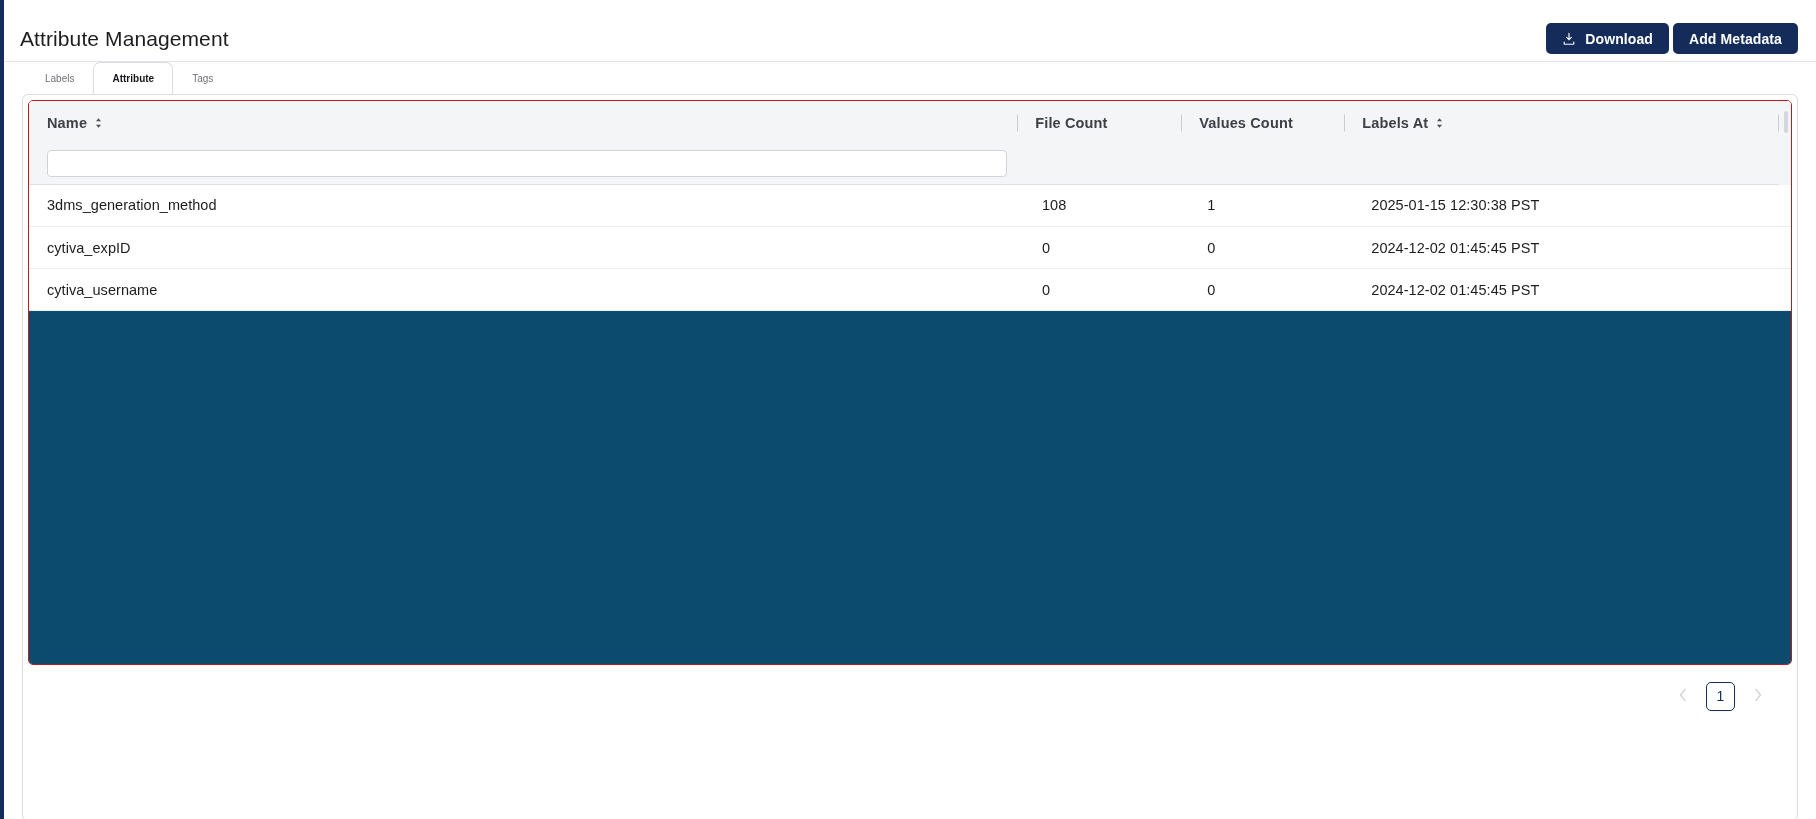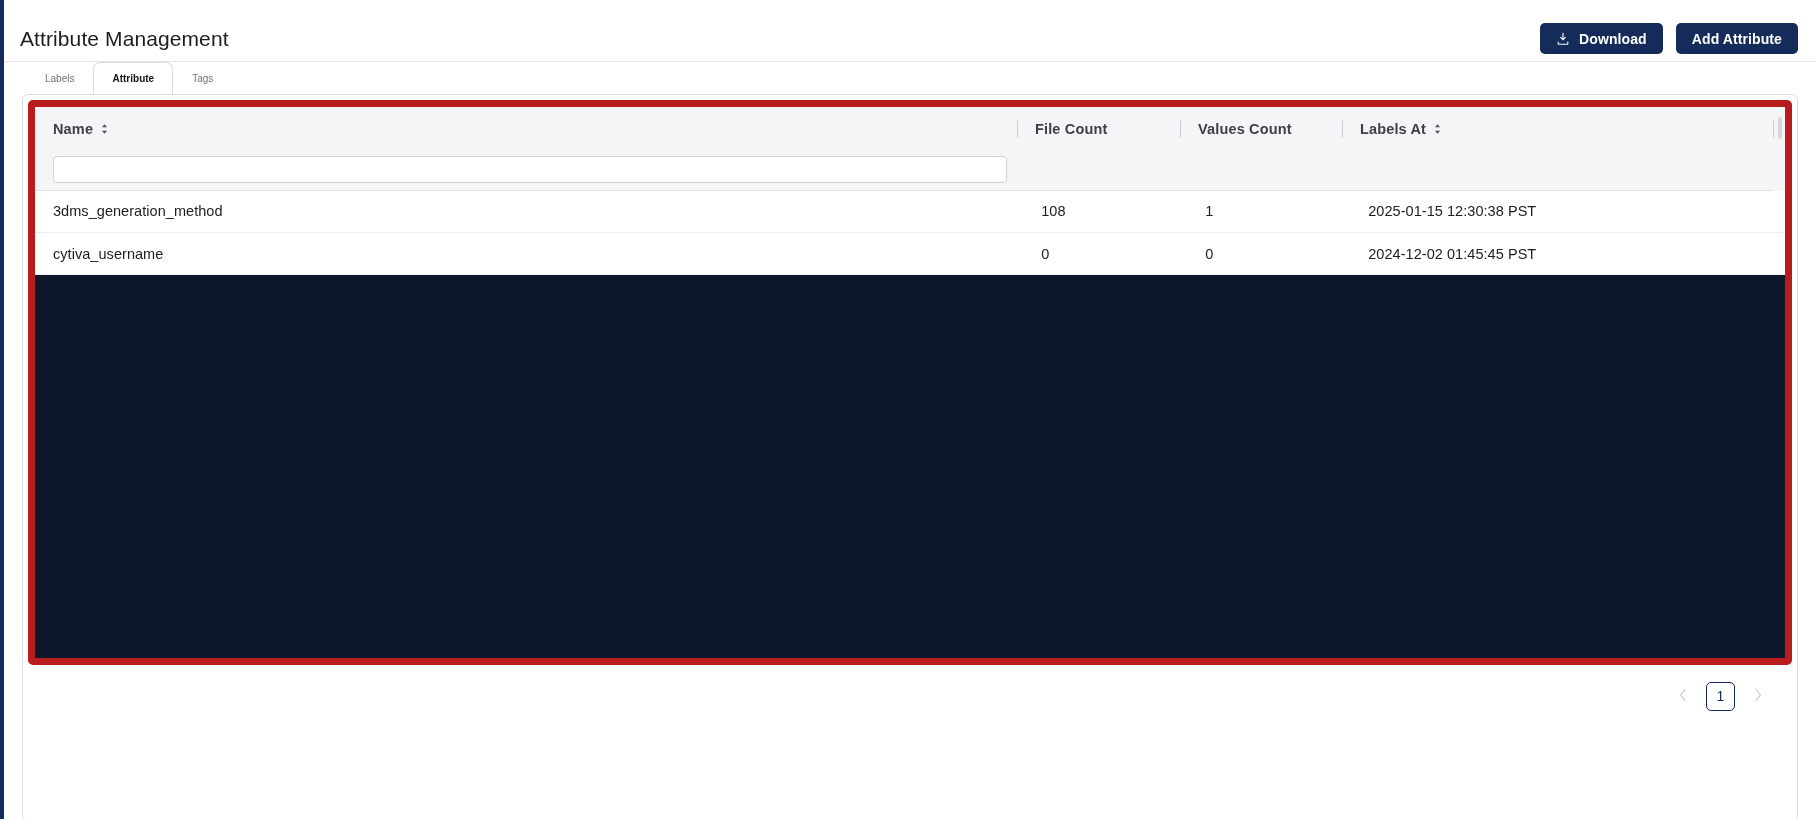--- a/index.html
+++ b/index.html
@@ -48,21 +48,21 @@
     font-size: 21px;
     color: #1d1d1f;
     font-weight: 400;
     letter-spacing: .1px;
     line-height: 1;
   }
   .topbar-actions {
     margin-left: auto;
     display: flex;
     align-items: center;
-    gap: 13px;
+    gap: 4px;
   }
   .btn-primary {
     background: #152c5b;
     color: #ffffff;
     border: none;
     border-radius: 5px;
     height: 31px;
     padding: 0 16px;
     font-size: 14px;
     font-weight: 700;
@@ -123,21 +123,21 @@
     background: #ffffff;
     display: flex;
     flex-direction: column;
     min-height: 0;
     overflow: hidden;
   }
 
   
   .table-region {
     margin: 5px 5px 0 5px;
-    border: 7px solid #b91c1c;
+    border: 1px solid #b91c1c;
     border-radius: 5px;
     flex: 1 1 auto;
     min-height: 0;
     display: flex;
     flex-direction: column;
     overflow: hidden;
     background: #ffffff;
     height: 565px;
     max-height: 565px;
   }
@@ -220,21 +220,21 @@
     padding-left: 18px;
   }
   td.num span { cursor: pointer; }
   td.date { color: #1d1d1f; padding-left: 18px; }
 
   .table-body-scroll {
     flex: 1 1 auto;
     min-height: 0;
     overflow-y: auto;
     overflow-x: hidden;
-    background: #0f172a;
+    background: #0c4a6e;
   }
   .table-body-scroll::-webkit-scrollbar { width: 12px; }
   .table-body-scroll::-webkit-scrollbar-track { background: #f0f1f3; }
   .table-body-scroll::-webkit-scrollbar-thumb { background: #f0f1f3; }
 
   .header-scrollpad { width: 12px; flex: 0 0 12px; background: #f4f5f6; }
   .header-row-flex { display: flex; }
   .header-row-flex > table { flex: 1 1 auto; }
 
   
@@ -294,21 +294,21 @@
         <span>
           <svg width="14" height="14" viewBox="0 0 16 16" fill="none" aria-hidden="true">
             <path d="M8 1.6v7.2M8 8.8l-2.7-2.7M8 8.8l2.7-2.7" stroke="#ffffff" stroke-width="1.3" stroke-linecap="round" stroke-linejoin="round"></path>
             <path d="M2.5 11.4v2.1c0 .3.2.5.5.5h10c.3 0 .5-.2.5-.5v-2.1" stroke="#ffffff" stroke-width="1.3" stroke-linecap="round" stroke-linejoin="round"></path>
           </svg>
         </span>
         <span>Download</span>
       </button>
 
       <button class="btn-primary">
-        <span>Add Attribute</span>
+        <span>Add Metadata</span>
       </button>
     </div>
   </div>
 
   <div class="tabs-wrap">
     <div class="tab">
       <span>Labels</span>
     </div>
     <div class="tab active">
       <span>Attribute</span>
@@ -399,20 +399,30 @@
                 <td>3dms_generation_method</td>
                 <td class="num">
                   <span>108</span>
                 </td>
                 <td class="num">
                   <span>1</span>
                 </td>
                 <td class="date">2025-01-15 12:30:38 PST</td>
               </tr>
               <tr>
+                <td>cytiva_expID</td>
+                <td class="num">
+                  <span>0</span>
+                </td>
+                <td class="num">
+                  <span>0</span>
+                </td>
+                <td class="date">2024-12-02 01:45:45 PST</td>
+              </tr>
+              <tr>
                 <td>cytiva_username</td>
                 <td class="num">
                   <span>0</span>
                 </td>
                 <td class="num">
                   <span>0</span>
                 </td>
                 <td class="date">2024-12-02 01:45:45 PST</td>
               </tr>
             </tbody>

